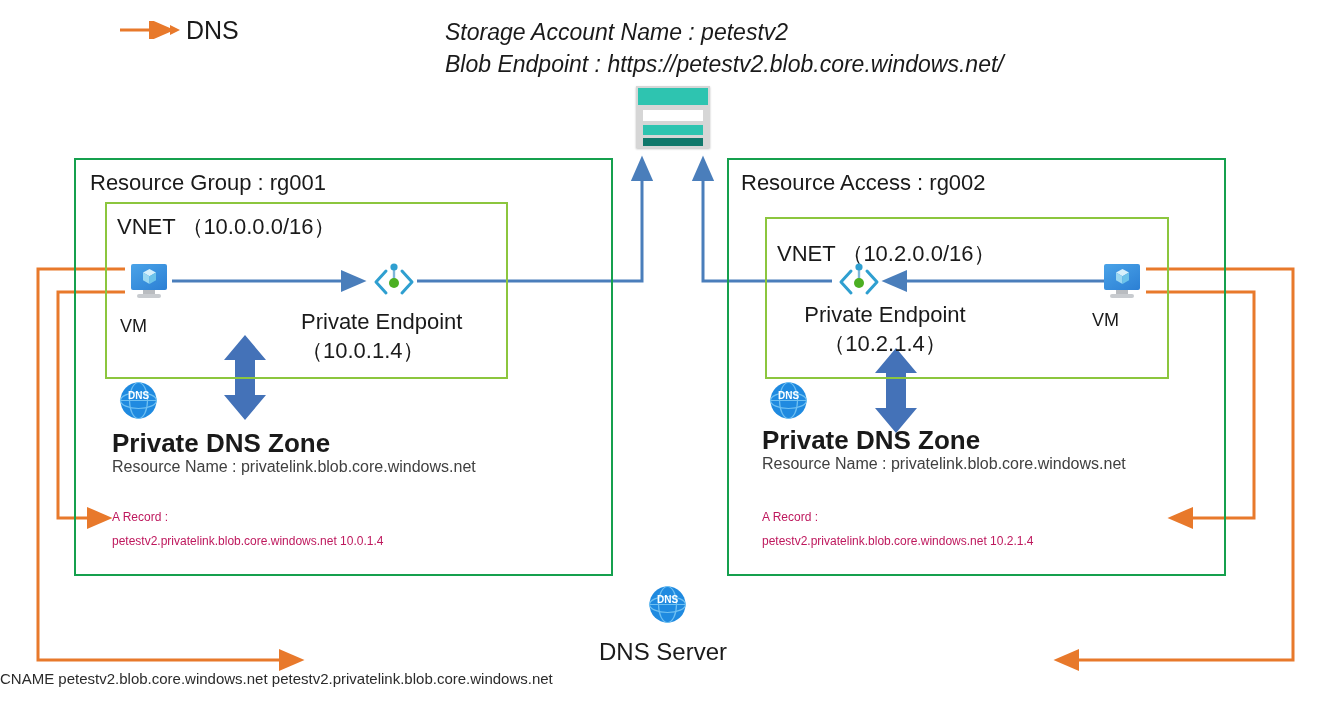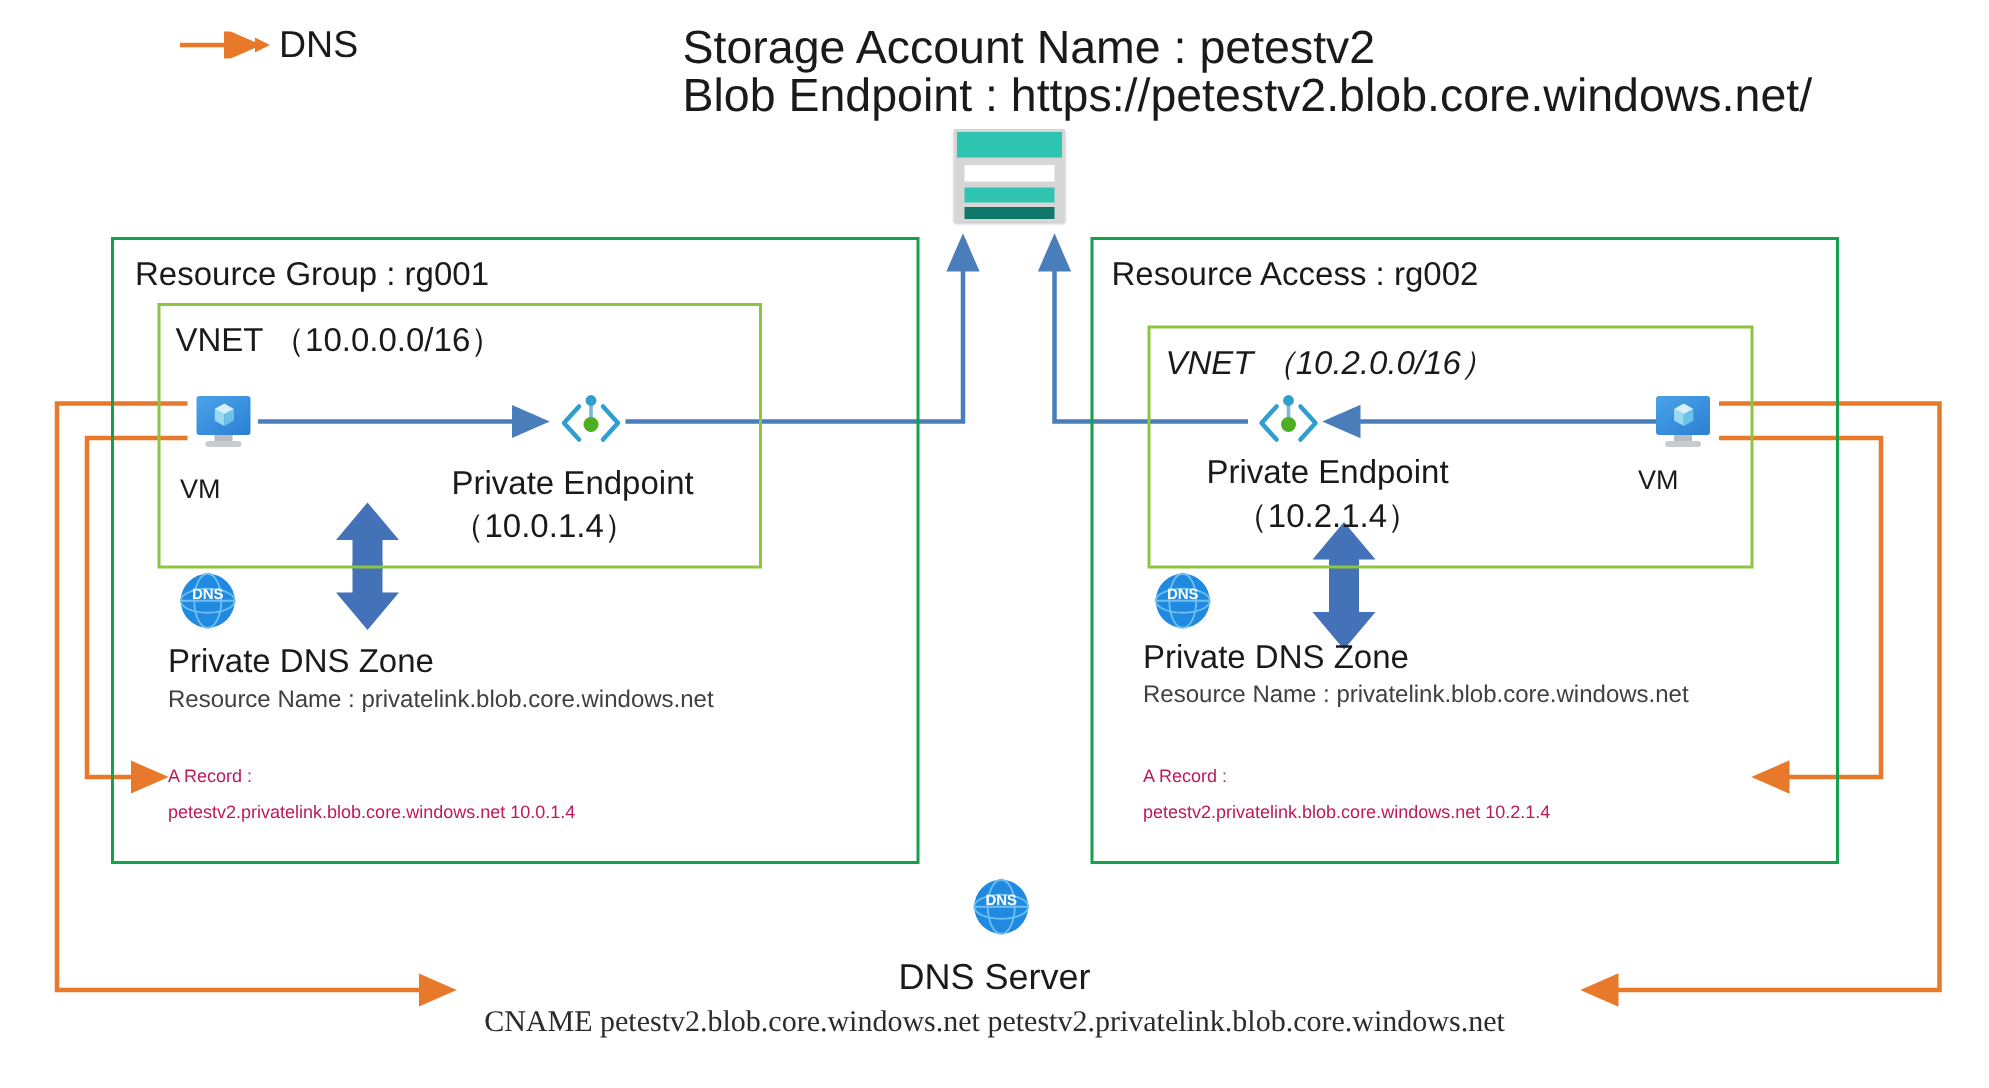--- a/index.html
+++ b/index.html
@@ -7,21 +7,21 @@
        font-family:"Liberation Sans","DejaVu Sans",sans-serif;color:#1a1a1a;}
   .abs{position:absolute;}
   .svglayer{position:absolute;left:0;top:0;width:1326px;height:725px;pointer-events:none;}
 
   
   #legend{left:120px;top:14px;}
   .legend-row{display:flex;align-items:center;height:32px;}
   .legend-label{font-size:25px;color:#1a1a1a;white-space:nowrap;margin-left:66px;}
 
   
-  #storage-header{left:455px;top:16px;font-size:31px;line-height:32px;white-space:nowrap;}
+  #storage-header{left:445px;top:16px;font-size:23px;line-height:32px;white-space:nowrap;font-style:italic;}
 
   
   #storage-icon{left:636px;top:86px;width:74px;height:62px;background:#d6d6d6;
      box-shadow:0 1px 2px rgba(0,0,0,.25);}
   #storage-icon .bar{position:absolute;}
   .st-head{left:2px;top:2px;width:70px;height:17px;background:#2ec4b0;}
   .st-white{left:7px;top:24px;width:60px;height:11px;background:#ffffff;}
   .st-teal{left:7px;top:39px;width:60px;height:10px;background:#2ec4b0;}
   .st-dark{left:7px;top:52px;width:60px;height:8px;background:#10786b;}
 
@@ -29,21 +29,21 @@
   .rg-box{border:2px solid #15a04e;background:transparent;}
   .vnet-box{border:2px solid #8cc63e;background:transparent;}
   #rg1{left:74px;top:158px;width:535px;height:414px;}
   #vnet1{left:105px;top:202px;width:399px;height:173px;}
   #rg2{left:727px;top:158px;width:495px;height:414px;}
   #vnet2{left:765px;top:217px;width:400px;height:158px;}
   .box-title{font-size:22px;white-space:nowrap;}
   #rg1-title{left:90px;top:170px;}
   #vnet1-title{left:117px;top:212px;}
   #rg2-title{left:741px;top:170px;}
-  #vnet2-title{left:777px;top:227px;font-style:italic;}
+  #vnet2-title{left:777px;top:239px;}
 
   
   .vm-icon{width:36px;height:34px;}
   .vm-screen{position:absolute;left:0;top:0;width:36px;height:26px;border-radius:2px;
      background:linear-gradient(150deg,#4aa3e8 0%,#2b7fd4 100%);}
   .vm-cube{position:absolute;left:12px;top:5px;width:13px;height:15px;}
   .vm-stand{position:absolute;left:12px;top:26px;width:12px;height:5px;background:#b9bcc0;}
   .vm-base{position:absolute;left:6px;top:30px;width:24px;height:4px;background:#c8cbcf;border-radius:2px;}
   #vm1{left:131px;top:264px;}
   #vm2{left:1104px;top:264px;}
@@ -59,33 +59,33 @@
   #pe1-text{left:301px;top:307px;}
   #pe2-text{left:795px;top:300px;text-align:center;width:180px;}
 
   
   .dns-globe{width:39px;height:39px;}
   #dns1{left:119px;top:381px;}
   #dns2{left:769px;top:381px;}
   #dns-server-globe{left:648px;top:585px;}
 
   
-  .pdz-title{font-size:22px;font-weight:normal;white-space:nowrap;}
+  .pdz-title{font-size:26px;font-weight:bold;white-space:nowrap;}
   .pdz-sub{font-size:16px;color:#404040;white-space:nowrap;}
   .pdz-rec{font-size:12px;color:#be185d;line-height:24px;white-space:nowrap;}
   #pdz1-title{left:112px;top:428px;}
   #pdz1-sub{left:112px;top:458px;}
   #pdz1-rec{left:112px;top:505px;}
   #pdz2-title{left:762px;top:425px;}
   #pdz2-sub{left:762px;top:455px;}
   #pdz2-rec{left:762px;top:505px;}
 
   
   #dns-server-label{left:0;top:638px;width:1326px;text-align:center;font-size:24px;}
-  #dns-server-cname{left:0;top:670px;width:1326px;text-align:center;font-size:20px;color:#2b2b2b;font-family:Liberation Serif, serif;}
+  #dns-server-cname{left:0;top:670px;width:1326px;text-align:left;font-size:15px;color:#2b2b2b;}
 </style>
 </head>
 <body>
 
 <svg class="svglayer">
   <defs>
     <marker id="arrow-orange" markerWidth="9" markerHeight="9" refX="7" refY="4.5" orient="auto">
       <path d="M0,0.8 L8.5,4.5 L0,8.2 z" fill="#e8792b"></path>
     </marker>
     <marker id="arrow-blue" markerWidth="9" markerHeight="9" refX="7" refY="4.5" orient="auto">

